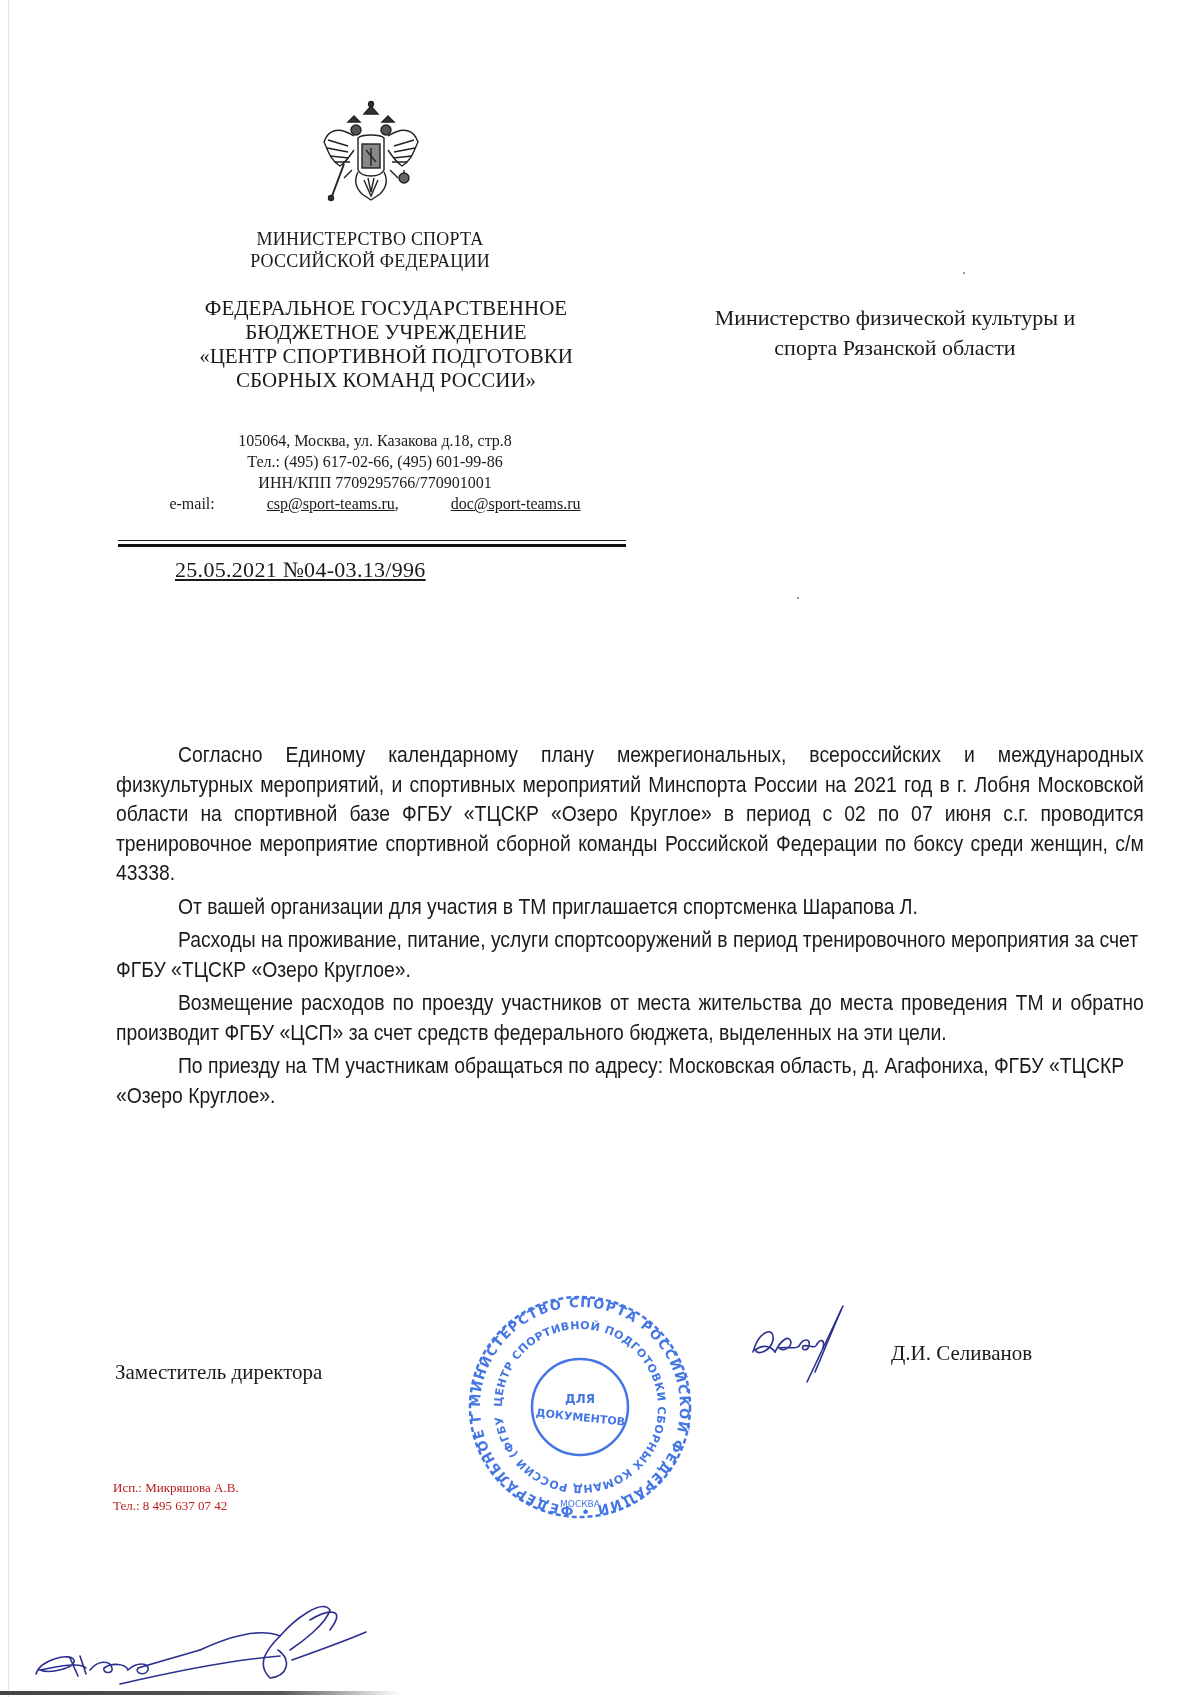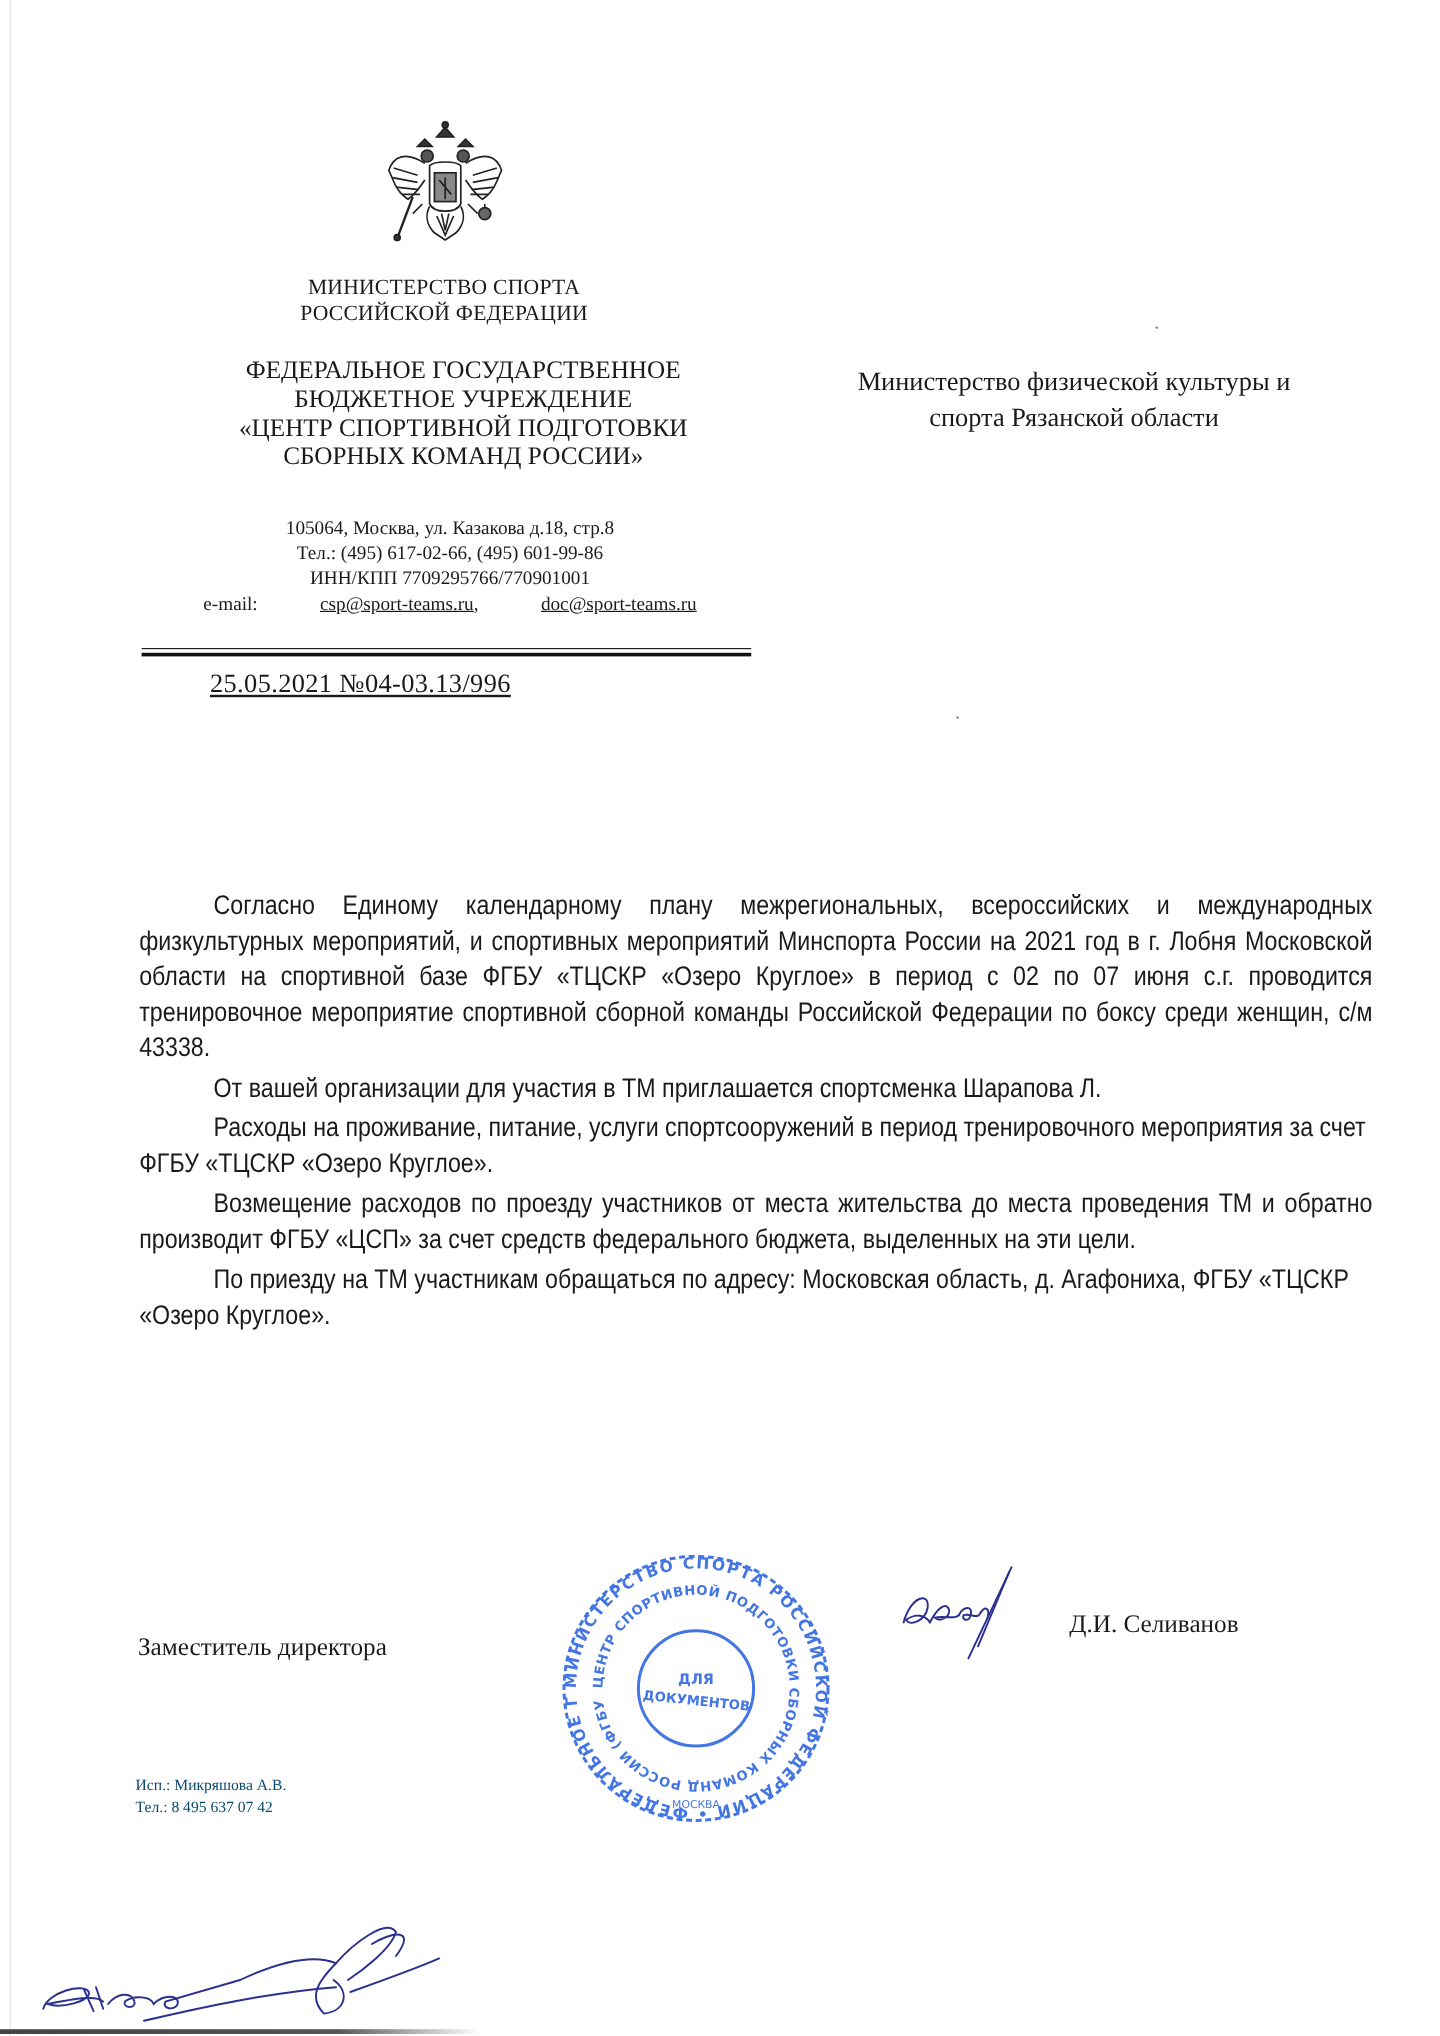--- a/index.html
+++ b/index.html
@@ -28,21 +28,21 @@
     .speck { position: absolute; width: 2px; height: 2px; background: #777; border-radius: 1px; }
 
     .body-text { position: absolute; left: 116px; top: 740px; width: 1028px;
                  font-family: "Liberation Sans", "DejaVu Sans", sans-serif; font-size: 22.5px;
                  line-height: 29.5px; transform: scaleX(0.86); transform-origin: left top; width: 1195px; }
     .body-text p { margin: 0 0 4px 0; text-indent: 72px; text-align: justify; }
     .body-text p.left { text-align: left; }
 
     .sign-title { position: absolute; left: 115px; top: 1330px; font-size: 21px; margin-top: 30px; }
     .sign-name { position: absolute; left: 891px; top: 1341px; font-size: 21px; }
-    .executor { position: absolute; left: 113px; top: 1479px; font-size: 13px; line-height: 18px; color: #0c4a6e; }
+    .executor { position: absolute; left: 113px; top: 1479px; font-size: 13px; line-height: 18px; color: #b91c1c; }
 
     .stamp { position: absolute; left: 460px; top: 1295px; width: 240px; height: 225px; }
     .signature1 { position: absolute; left: 745px; top: 1300px; width: 120px; height: 100px; }
     .signature2 { position: absolute; left: 30px; top: 1580px; width: 340px; height: 110px; }
     .bottom-line { position: absolute; left: 0; top: 1691px; width: 400px; height: 4px;
                    background: linear-gradient(to right, #444, #555 70%, rgba(80,80,80,0)); }
   </style>
 </head>
 <body>
 

